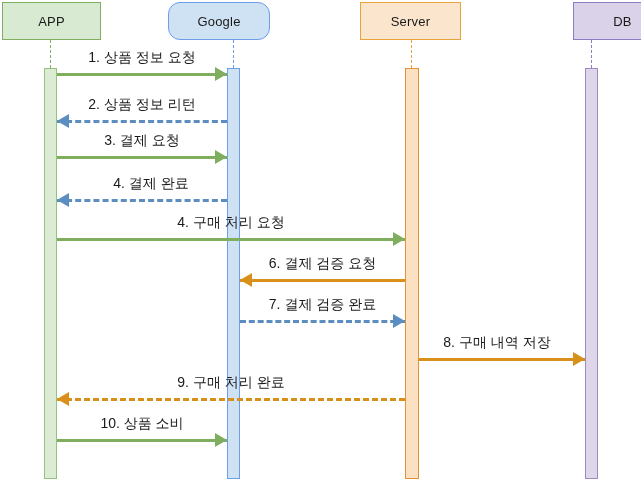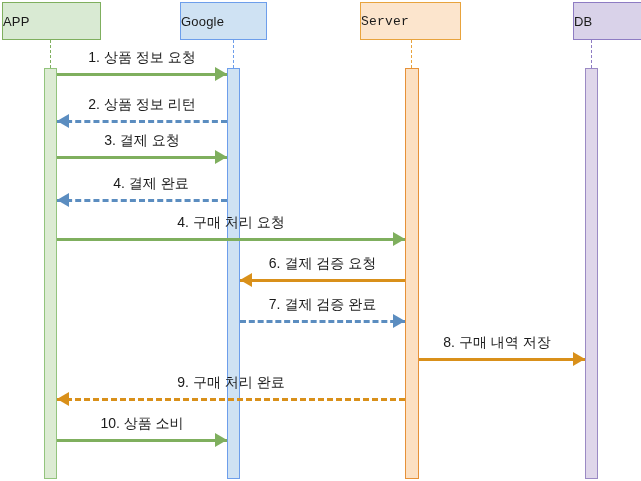--- a/index.html
+++ b/index.html
@@ -15,20 +15,21 @@
     font-family: "Liberation Sans", "DejaVu Sans", sans-serif;
     overflow: hidden;
   }
   .actor-box {
     position: absolute;
     box-sizing: border-box;
     border-width: 1px;
     border-style: solid;
     display: flex;
     align-items: center;
+    justify-content: center;
     font-size: 13px;
     color: #1a1a1a;
     letter-spacing: .2px;
   }
   .lifeline-dash {
     position: absolute;
     width: 0;
     border-left-width: 1px;
     border-left-style: dashed;
   }
@@ -135,23 +136,23 @@
       <div class="msg" style="left: 57px; top: 439px; width: 170px;">
         <div class="line solid" style="width: 170px; border-top-color: rgb(127, 175, 94);"></div>
         <div class="head right" style="left: 158px; border-left-color: rgb(127, 175, 94);"></div>
         <div class="label" style="left: 0px; width: 170px;">10. 상품 소비</div>
       </div>
     </div>
   <div id="layer-actors">
       <div class="actor-box" style="left: 2px; top: 2px; width: 99px; height: 38px; background: rgb(217, 234, 211); border-color: rgb(127, 175, 94);">
         <span>APP</span>
       </div>
-      <div class="actor-box" style="left: 180px; top: 2px; width: 87px; height: 38px; background: rgb(207, 226, 243); border-color: rgb(109, 158, 235);">
+      <div class="actor-box" style="left: 168px; top: 2px; width: 102px; height: 38px; background: rgb(207, 226, 243); border-color: rgb(109, 158, 235); border-radius: 12px;">
         <span>Google</span>
       </div>
-      <div class="actor-box" style="left: 360px; top: 2px; width: 101px; height: 38px; background: rgb(252, 229, 205); border-color: rgb(232, 163, 61); font-family: Liberation Mono, monospace;">
+      <div class="actor-box" style="left: 360px; top: 2px; width: 101px; height: 38px; background: rgb(252, 229, 205); border-color: rgb(232, 163, 61);">
         <span>Server</span>
       </div>
       <div class="actor-box" style="left: 541px; top: 2px; width: 99px; height: 38px; background: rgb(217, 210, 233); border-color: rgb(142, 124, 195); margin-left: 32px;">
         <span>DB</span>
       </div>
     </div>
 </div>
 
 </body></html>

